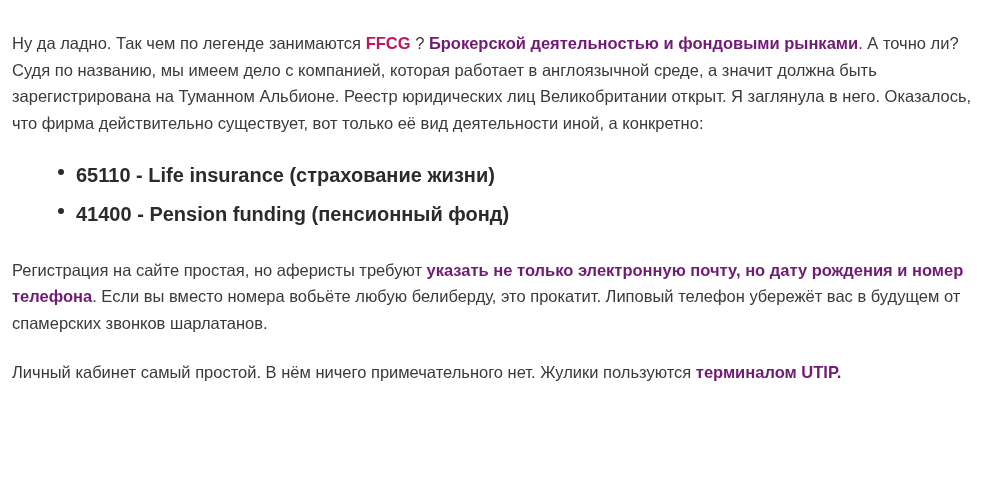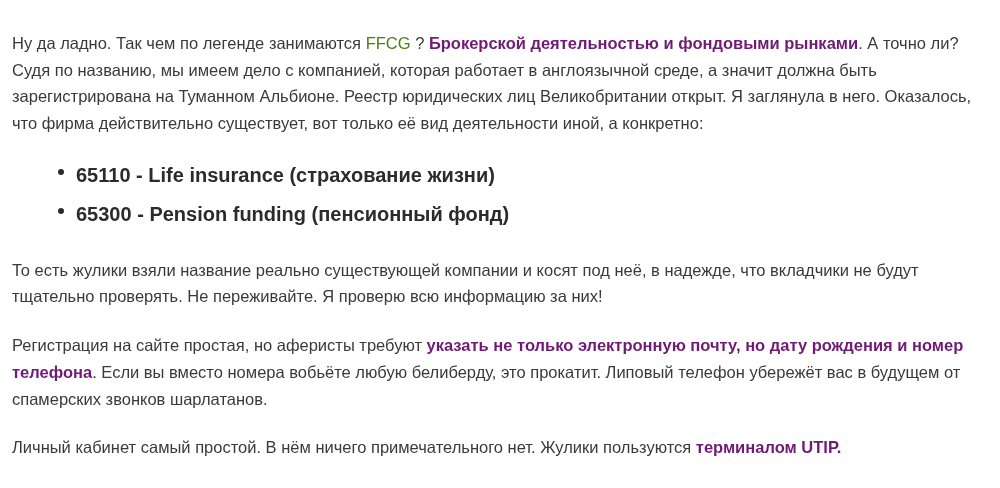--- a/index.html
+++ b/index.html
@@ -18,22 +18,22 @@
     padding: 30px 12px 0 12px;
     box-sizing: border-box;
   }
   p {
     margin: 0 0 22px 0;
     font-size: 16.5px;
     line-height: 1.62;
     color: #3a3a3a;
   }
   .accent {
-    color: #4d7c0f;
-    font-weight: normal;
+    color: #be185d;
+    font-weight: bold;
   }
   .bold {
     font-weight: bold;
     color: #701a75;
   }
   ul.codes {
     margin: 0 0 26px 0;
     padding: 0 0 0 64px;
     list-style: none;
   }
@@ -58,20 +58,19 @@
 </style>
 </head>
 <body>
 
 <div class="article">
   <div id="intro-group">
       <p><span>Ну да ладно. Так чем по легенде занимаются </span><span class="accent">FFCG</span><span> ? </span><span class="bold">Брокерской деятельностью и фондовыми рынками</span><span>. А точно ли? Судя по названию, мы имеем дело с компанией, которая работает в англоязычной среде, а значит должна быть зарегистрирована на Туманном Альбионе. Реестр юридических лиц Великобритании открыт. Я заглянула в него. Оказалось, что фирма действительно существует, вот только её вид деятельности иной, а конкретно:</span></p>
     </div>
   <ul class="codes" id="code-list">
       <li>65110 - Life insurance (страхование жизни)</li>
-      <li>65300 - Pension funding (пенсионный фонд)</li>
+      <li>41400 - Pension funding (пенсионный фонд)</li>
     </ul>
   <div id="rest-group">
-      <p><span>То есть жулики взяли название реально существующей компании и косят под неё, в надежде, что вкладчики не будут тщательно проверять. Не переживайте. Я проверю всю информацию за них!</span></p>
       <p><span>Регистрация на сайте простая, но аферисты требуют </span><span class="bold">указать не только электронную почту, но дату рождения и номер телефона</span><span>. Если вы вместо номера вобьёте любую белиберду, это прокатит. Липовый телефон убережёт вас в будущем от спамерских звонков шарлатанов.</span></p>
       <p><span>Личный кабинет самый простой. В нём ничего примечательного нет. Жулики пользуются </span><span class="bold">терминалом UTIP.</span></p>
     </div>
 </div>
 
 </body></html>

